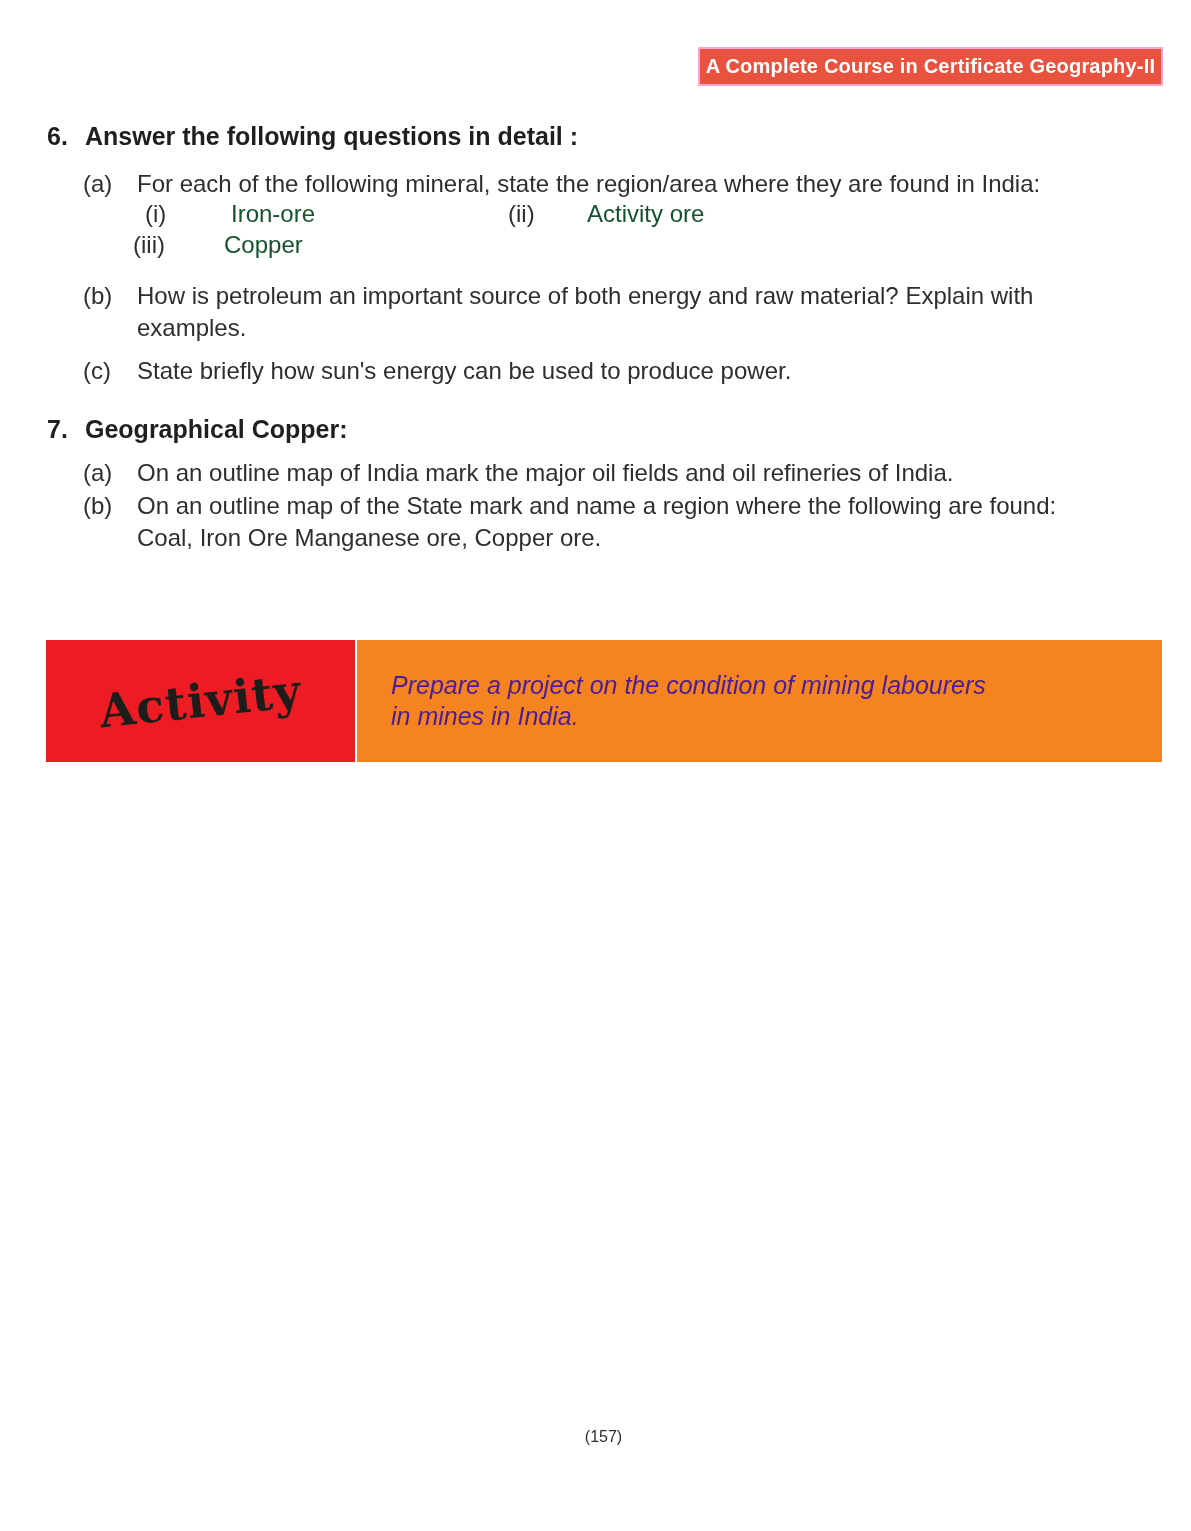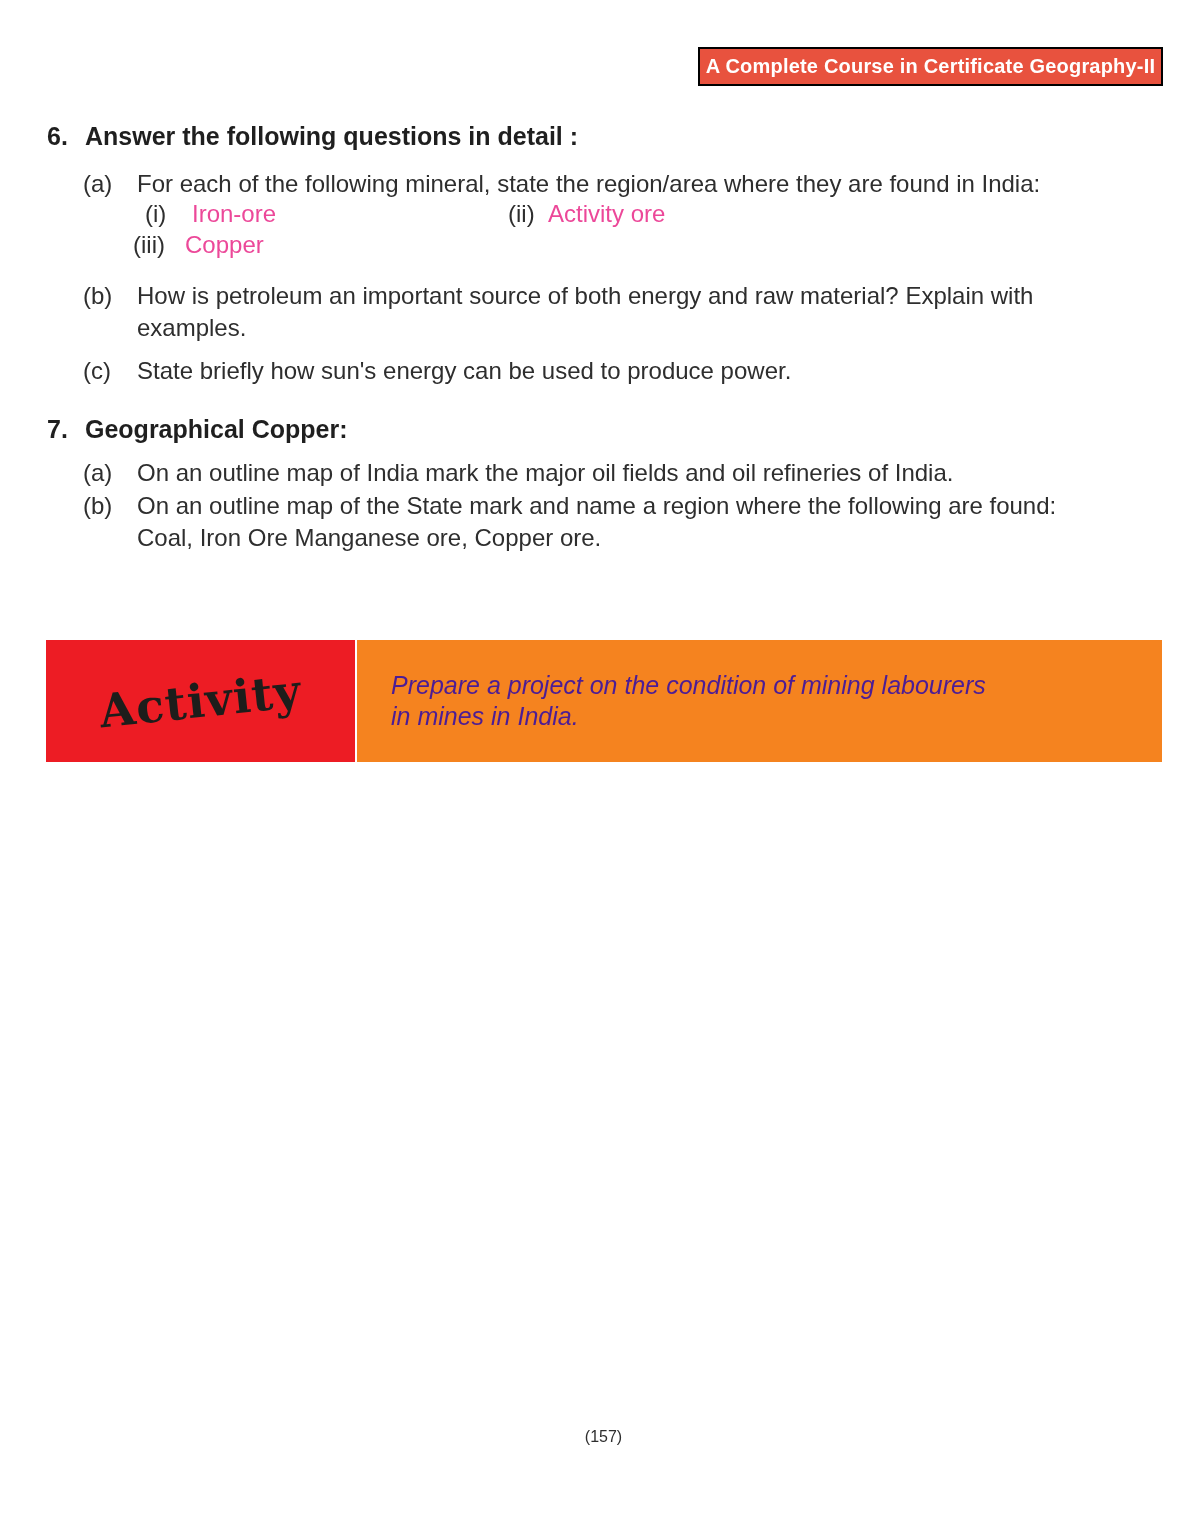--- a/index.html
+++ b/index.html
@@ -13,21 +13,21 @@
     color: #2e2e2e;
     overflow: hidden;
   }
 
   
   .banner {
     position: absolute;
     left: 698px; top: 47px;
     width: 465px; height: 39px;
     background: #e8523e;
-    border: 2px solid #000000;
+    border: 2px solid #f9a8d4;
     display: flex; align-items: center; justify-content: center;
   }
   .banner span {
     color: #ffffff;
     font-size: 20px;
     font-weight: bold;
     white-space: nowrap;
     letter-spacing: 0.2px;
   }
 
@@ -37,21 +37,21 @@
     position: absolute; left: 47px;
     font-weight: bold; color: #1f1f1f; font-size: 25px;
   }
   .qtitle {
     position: absolute; left: 85px;
     font-weight: bold; color: #1f1f1f; font-size: 25px;
   }
   .ilabel { position: absolute; left: 83px; color: #2e2e2e; }
   .itext { position: absolute; left: 137px; color: #2e2e2e; }
   .sub-label { position: absolute; color: #2e2e2e; }
-  .sub-text { position: absolute; color: #ec4899; }
+  .sub-text { position: absolute; color: #14532d; margin-left: 39px; }
   .wrapline { position: absolute; left: 137px; color: #2e2e2e; white-space: nowrap; }
 
   
   .activity-wrap { position: absolute; left: 46px; top: 640px; width: 1116px; height: 122px; }
   .activity-red {
     position: absolute; left: 0; top: 0;
     width: 309px; height: 122px;
     background: #ed1c24;
     display: flex; align-items: center; justify-content: center;
   }

